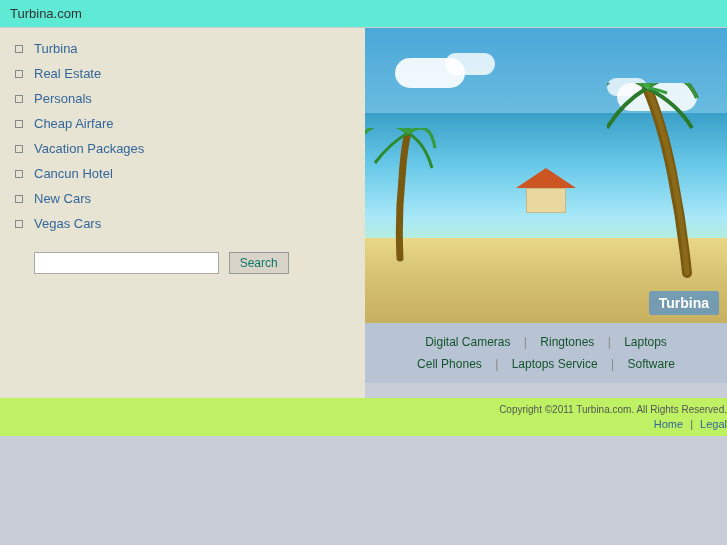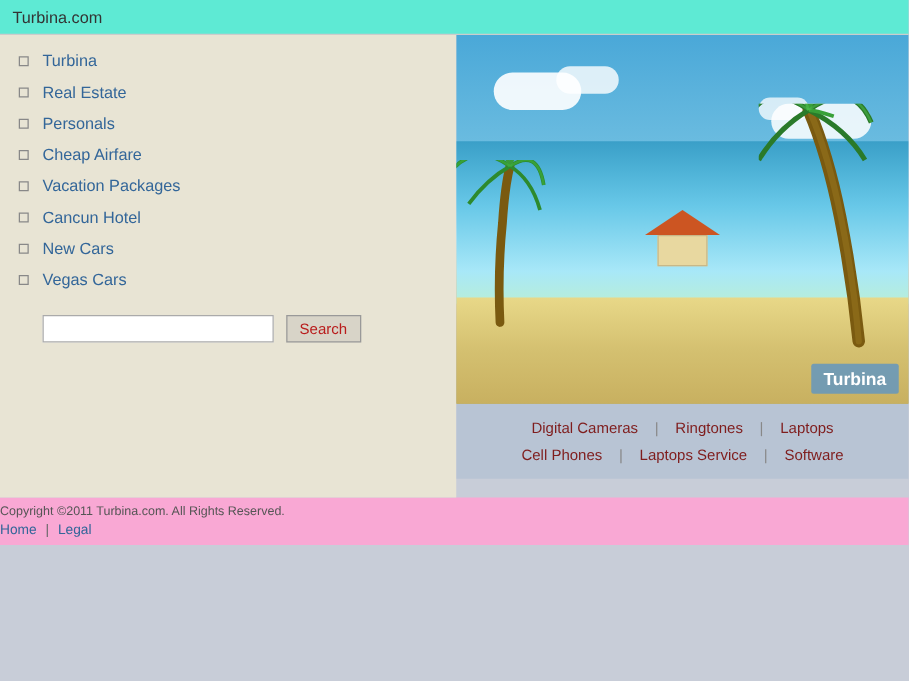--- a/index.html
+++ b/index.html
@@ -73,21 +73,21 @@
       font-size: 12px;
     }
     #search-area button {
       margin-left: 6px;
       padding: 2px 10px;
       height: 22px;
       font-size: 12px;
       background: #d8d4c8;
       border: 1px solid #999;
       cursor: pointer;
-      color: #b91c1c;
+      color: #0f766e;
     }
 
     
     #right-panel {
       flex: 1;
       position: relative;
       min-height: 370px;
       overflow: hidden;
     }
 
@@ -205,34 +205,34 @@
       background: #b8c4d4;
       padding: 8px 0;
       text-align: center;
     }
     .links-row {
       padding: 4px 0;
       color: #336699;
       font-size: 12px;
     }
     .links-row a {
-      color: #7f1d1d;
+      color: #14532d;
       text-decoration: none;
       margin: 0 6px;
     }
     .links-separator {
       color: #888;
       margin: 0 4px;
     }
 
     
     #footer {
-      background: #f9a8d4;
+      background: #bef264;
       padding: 6px 0;
-      text-align: left;
+      text-align: right;
     }
     #copyright {
       font-size: 10px;
       color: #555;
       margin-bottom: 3px;
     }
     #footer-links {
       font-size: 11px;
     }
     #footer-links a {

